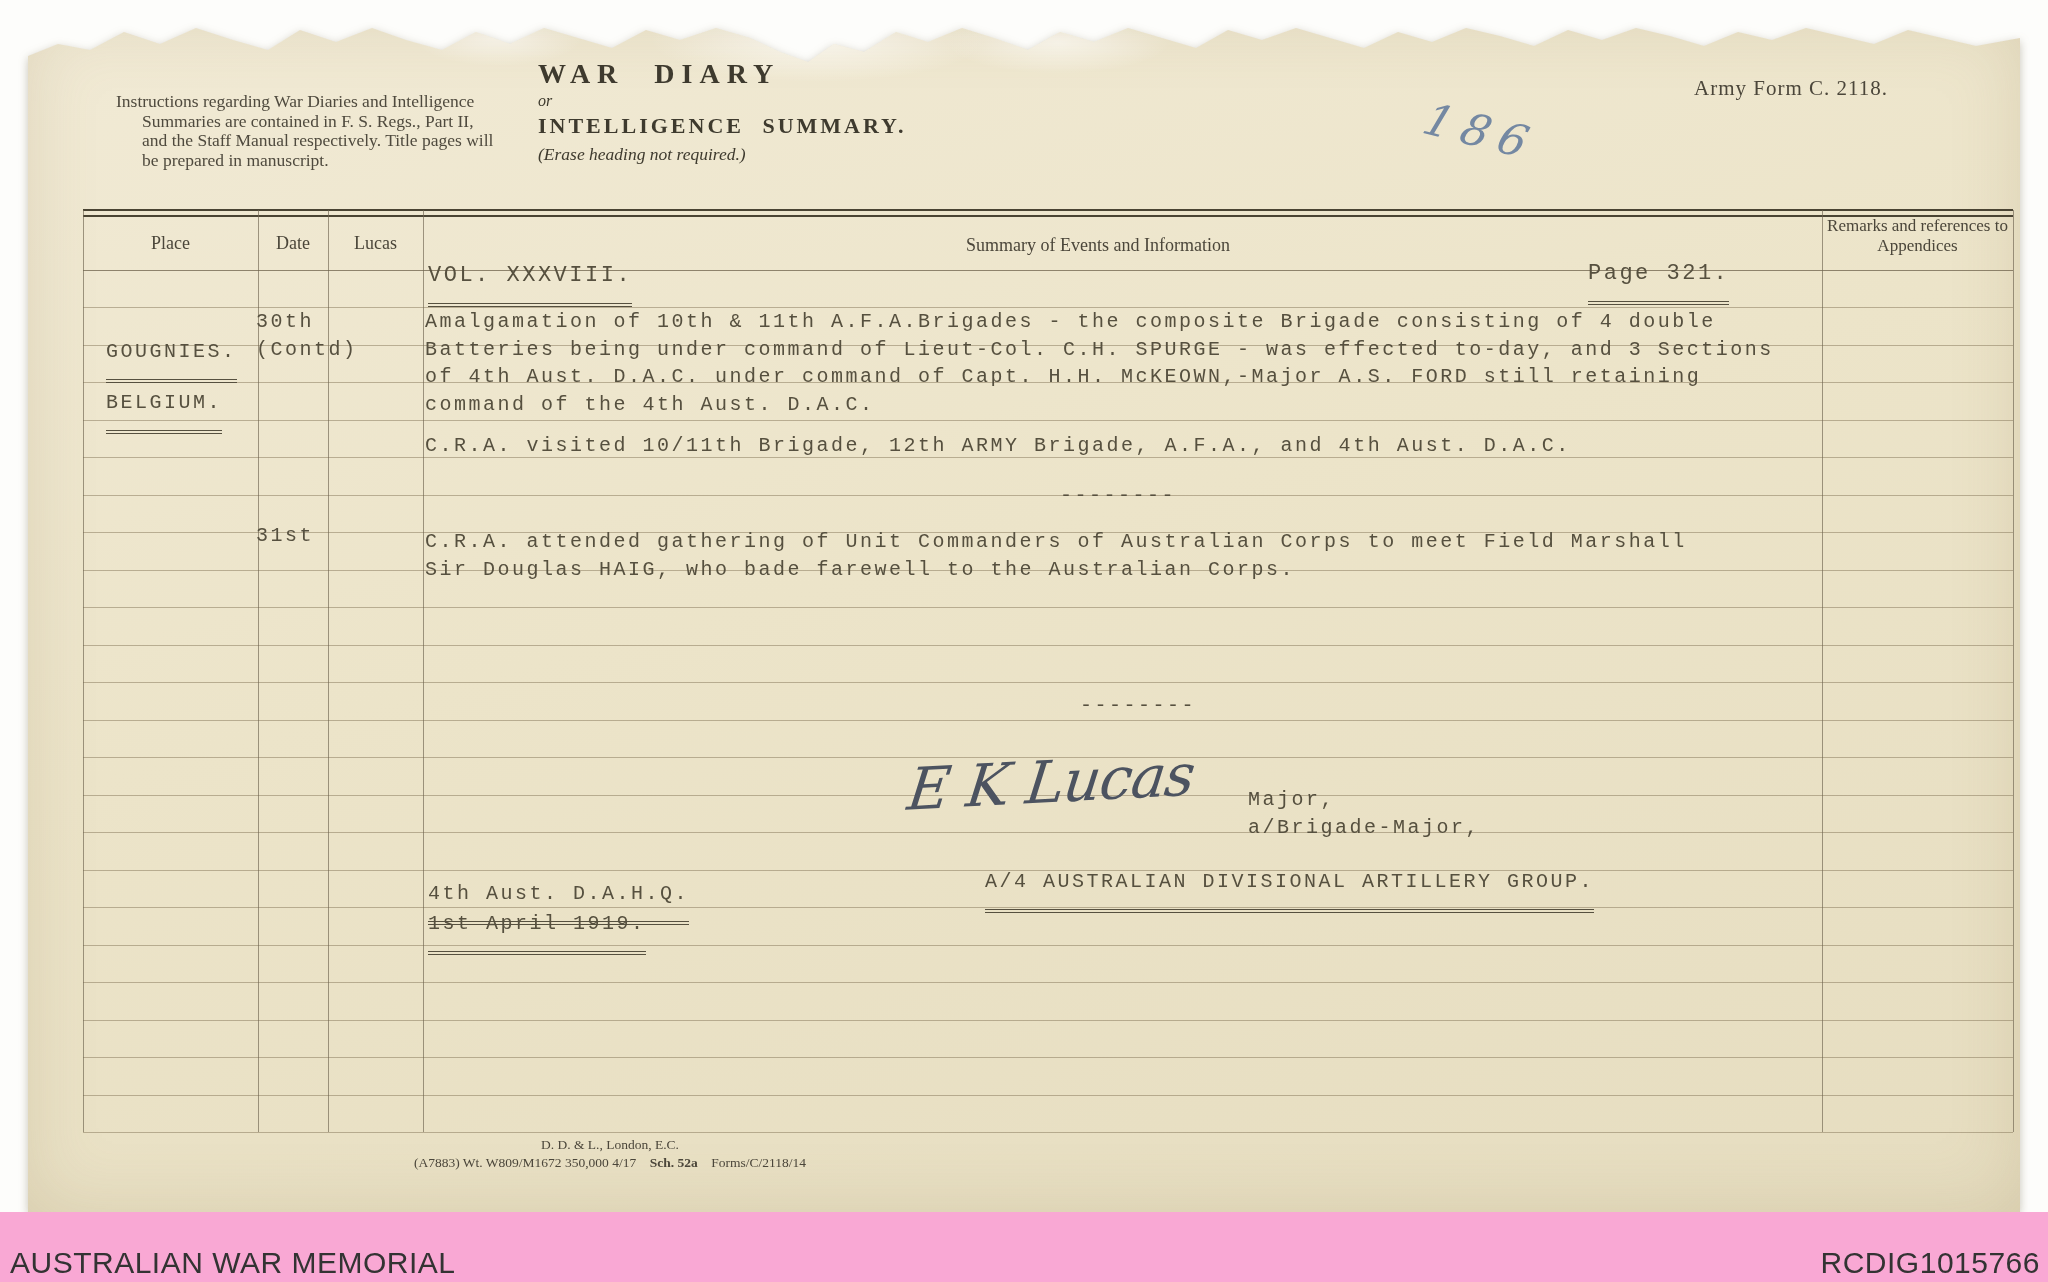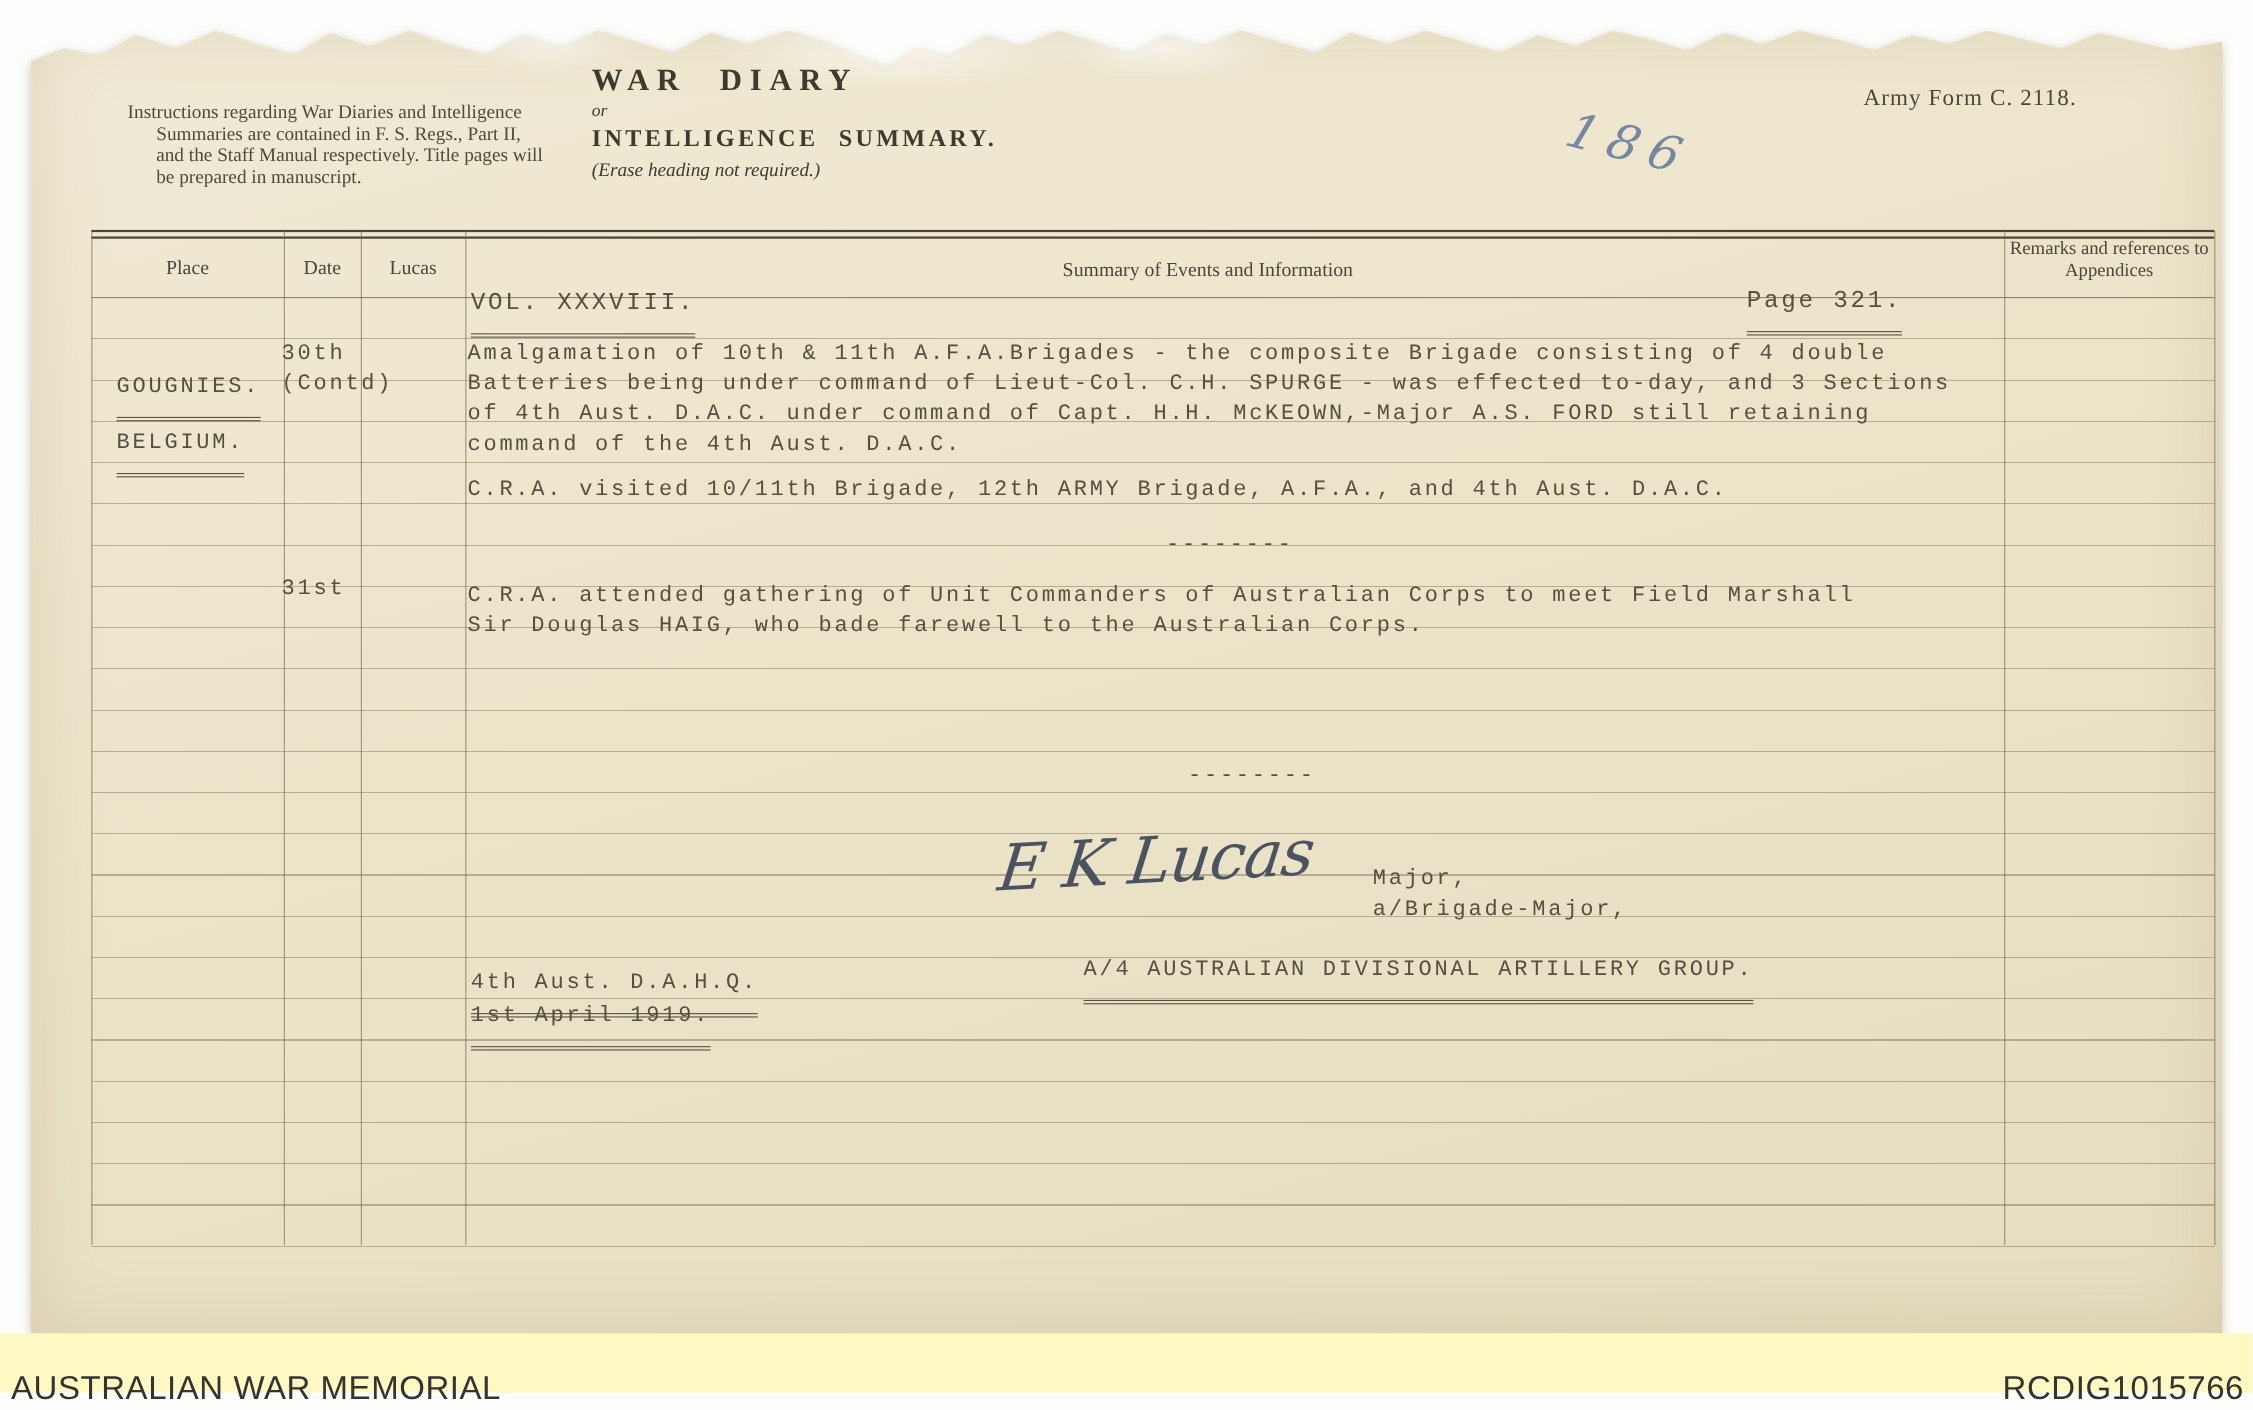--- a/index.html
+++ b/index.html
@@ -47,21 +47,21 @@
     font-size:20px;letter-spacing:2.5px;line-height:27.5px;color:#56503f;white-space:pre-line;}
   .typed-big{font-size:22px;}
   .u2{display:inline-block;border-bottom:4px double #56503f;padding-bottom:14px;}
   
   .signature{left:880px;top:728px;font-family:"DejaVu Serif",serif;font-style:italic;
     font-size:58px;color:#4c5360;transform:rotate(-3deg) skewX(-10deg);letter-spacing:-1px;}
   
   .imprint{left:302px;top:1116px;width:560px;text-align:center;font-size:13.5px;
     line-height:18px;color:#4b463a;}
   
-  .footer{position:absolute;left:0;top:1212px;width:2048px;height:54px;background:#fef9c3;}
+  .footer{position:absolute;left:0;top:1212px;width:2048px;height:70px;background:#f9a8d4;}
   .footer-text{position:absolute;top:34px;font-family:"Liberation Sans",sans-serif;
     font-size:30px;font-weight:300;color:#333333;letter-spacing:.5px;}
   .f-left{left:10px;}
   .f-right{right:8px;}
 </style>
 </head>
 <body>
 
 <div class="sheet-wrap">
   <div class="sheet">
@@ -121,20 +121,28 @@
     <div class="abs signature">E K Lucas</div>
     <div class="abs typed" style="left:1220px;top:766px">Major,
 a/Brigade-Major,</div>
     <div class="abs typed" style="left:957px;top:820px">
       <span class="u2">A/4 AUSTRALIAN DIVISIONAL ARTILLERY GROUP.</span></div>
     <div class="abs typed" style="left:400px;top:832px">
       <span class="u2">4th Aust. D.A.H.Q.</span></div>
     <div class="abs typed" style="left:400px;top:862px">
       <span class="u2">1st April 1919.</span></div>
 
+    <div class="abs imprint">
+      <div>D. D. &amp; L., London, E.C.</div>
+      <div>
+        <span>(A7883)    Wt. W809/M1672    350,000    4/17</span>&nbsp;&nbsp;&nbsp;
+        <b>Sch. 52a</b>&nbsp;&nbsp;&nbsp;
+        <span>Forms/C/2118/14</span>
+      </div>
+    </div>
 
   </div>
 </div>
 
 <div class="footer">
   <div class="footer-text f-left">AUSTRALIAN WAR MEMORIAL</div>
   <div class="footer-text f-right">RCDIG1015766</div>
 </div>
 
 </body></html>

